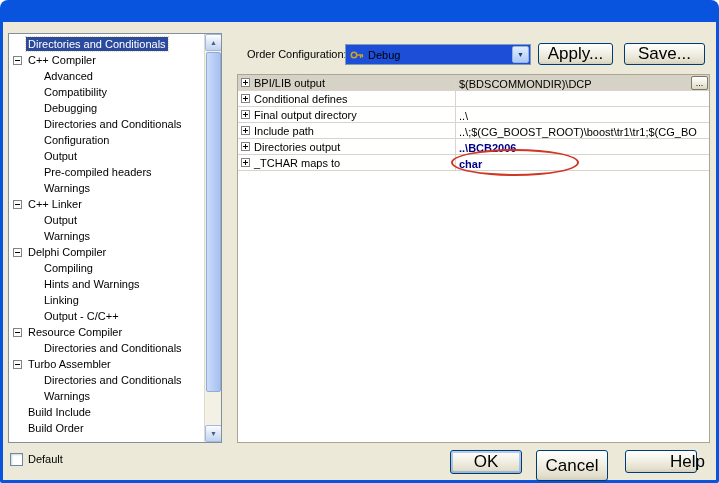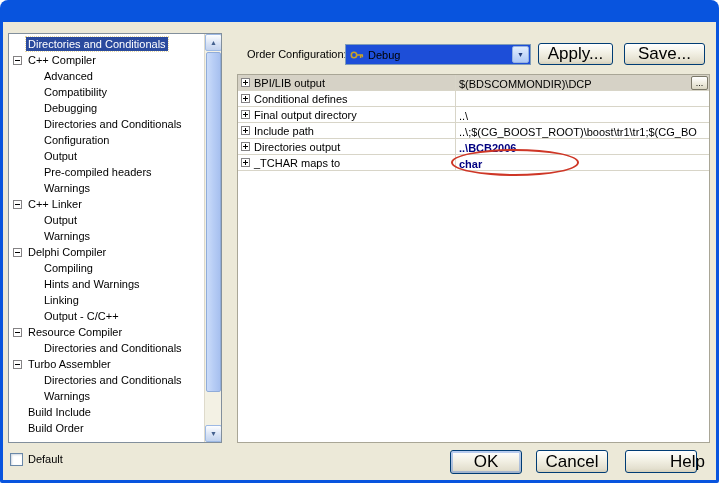--- a/index.html
+++ b/index.html
@@ -78,21 +78,21 @@
   .xp-btn{
     position:absolute; height:22px;
     background:linear-gradient(180deg,#FFFFFF 0%,#F2F0E4 45%,#E3DFCE 85%,#D4CFBA 100%);
     border:1px solid #003C74; border-radius:3px;
     font-family:"Liberation Sans", sans-serif; font-size:17px; color:#000;
     cursor:pointer;
   }
   .btn-apply{ left:535px; top:21px; width:75px; }
   .btn-save { left:621px; top:21px; width:81px; }
   .btn-ok    { left:447px; top:428px; width:72px; height:24px; box-shadow:inset 0 0 0 2px rgba(98,142,221,.45); }
-  .btn-cancel{ left:533px; top:428px; width:72px; height:23px; }
+  .btn-cancel{ left:533px; top:428px; width:72px; height:31px; }
   .btn-help  { left:622px; top:428px; width:72px; height:23px;padding-left:44px; }
 
   
   .grid{
     position:absolute; left:234px; top:52px; width:473px; height:369px;
     background:#fff; border:1px solid #A9A696; overflow:hidden;
   }
   .pg-row{ display:flex; height:16px; border-bottom:1px solid #D8D5C8; }
   .pg-name{
     width:218px; flex:none; display:flex; align-items:center;

